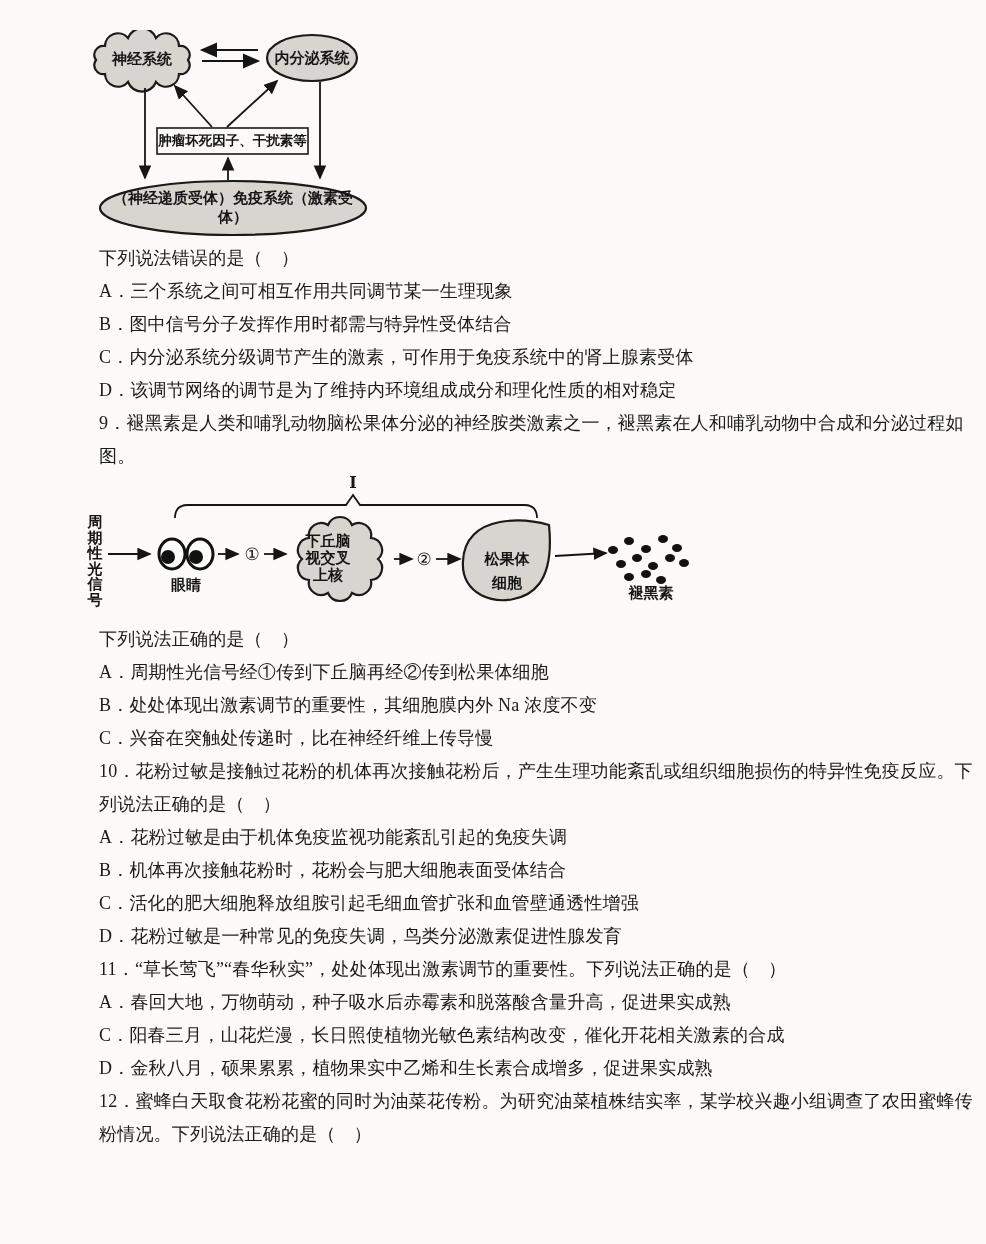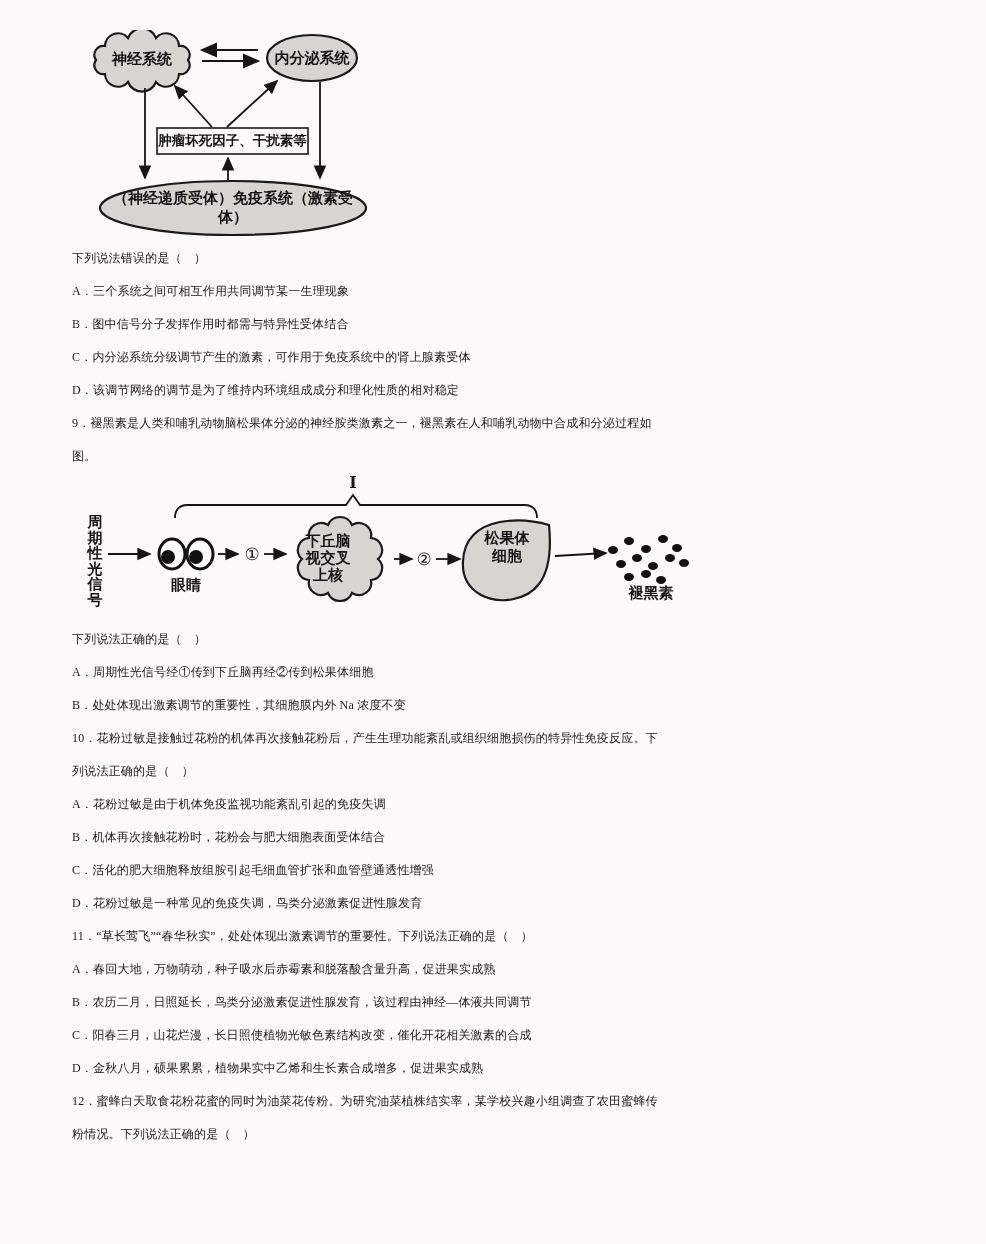--- a/index.html
+++ b/index.html
@@ -5,24 +5,25 @@
   html,body{margin:0;padding:0;}
   body{
     width:986px;height:1244px;
     background:#fbfaf8;
     color:#1b1b1b;
     font-family:"Liberation Serif","DejaVu Serif",serif;
     overflow:hidden;
   }
   .content{padding-left:72px;padding-right:60px;}
   .tline{
-    font-size:12px;
+    font-size:18px;
     line-height:33px;
     letter-spacing:.2px;
     white-space:nowrap;
+    margin-left:27px;
   }
   
   .diagram1{
     position:relative;
     margin-left:18px;
     margin-top:30px;
     width:292px;height:212px;
   }
   .diagram1 svg{position:absolute;left:0;top:0;}
   
@@ -139,38 +140,38 @@
 性
 光
 信
 号</div>
     <div class="dlabel" style="left:80px;top:102px;width:52px;height:20px;">眼睛</div>
     <div class="dlabel" style="left:161px;top:71px;width:22px;height:20px;font-weight:400;font-size:17px;">①</div>
     <div class="dlabel prewrap" style="left:218px;top:60px;width:60px;line-height:17px;">下丘脑
 视交叉
 上核</div>
     <div class="dlabel" style="left:333px;top:76px;width:22px;height:20px;font-weight:400;font-size:17px;">②</div>
-    <div class="dlabel prewrap" style="left:392px;top:56px;width:70px;line-height:18px;">松果体
+    <div class="dlabel prewrap" style="left:392px;top:74px;width:70px;line-height:24px;">松果体
 细胞</div>
     <div class="dlabel" style="left:538px;top:110px;width:66px;height:20px;">褪黑素</div>
   </div>
 
   <div class="tline">下列说法正确的是（　）</div>
   <div class="tline">A．周期性光信号经①传到下丘脑再经②传到松果体细胞</div>
   <div class="tline">B．处处体现出激素调节的重要性，其细胞膜内外 Na 浓度不变</div>
+  <div class="tline">C．兴奋在突触处传递时，比在神经纤维上传导慢</div>
 
   <div class="tline">10．花粉过敏是接触过花粉的机体再次接触花粉后，产生生理功能紊乱或组织细胞损伤的特异性免疫反应。下</div>
   <div class="tline">列说法正确的是（　）</div>
   <div class="tline">A．花粉过敏是由于机体免疫监视功能紊乱引起的免疫失调</div>
   <div class="tline">B．机体再次接触花粉时，花粉会与肥大细胞表面受体结合</div>
   <div class="tline">C．活化的肥大细胞释放组胺引起毛细血管扩张和血管壁通透性增强</div>
   <div class="tline">D．花粉过敏是一种常见的免疫失调，鸟类分泌激素促进性腺发育</div>
 
   <div class="tline">11．“草长莺飞”“春华秋实”，处处体现出激素调节的重要性。下列说法正确的是（　）</div>
   <div class="tline">A．春回大地，万物萌动，种子吸水后赤霉素和脱落酸含量升高，促进果实成熟</div>
-  <div class="tline">B．农历二月，日照延长，鸟类分泌激素促进性腺发育，该过程由神经—体液共同调节</div>
   <div class="tline">C．阳春三月，山花烂漫，长日照使植物光敏色素结构改变，催化开花相关激素的合成</div>
   <div class="tline">D．金秋八月，硕果累累，植物果实中乙烯和生长素合成增多，促进果实成熟</div>
 
   <div class="tline">12．蜜蜂白天取食花粉花蜜的同时为油菜花传粉。为研究油菜植株结实率，某学校兴趣小组调查了农田蜜蜂传</div>
   <div class="tline">粉情况。下列说法正确的是（　）</div>
 
 </div>
 
 </body></html>

